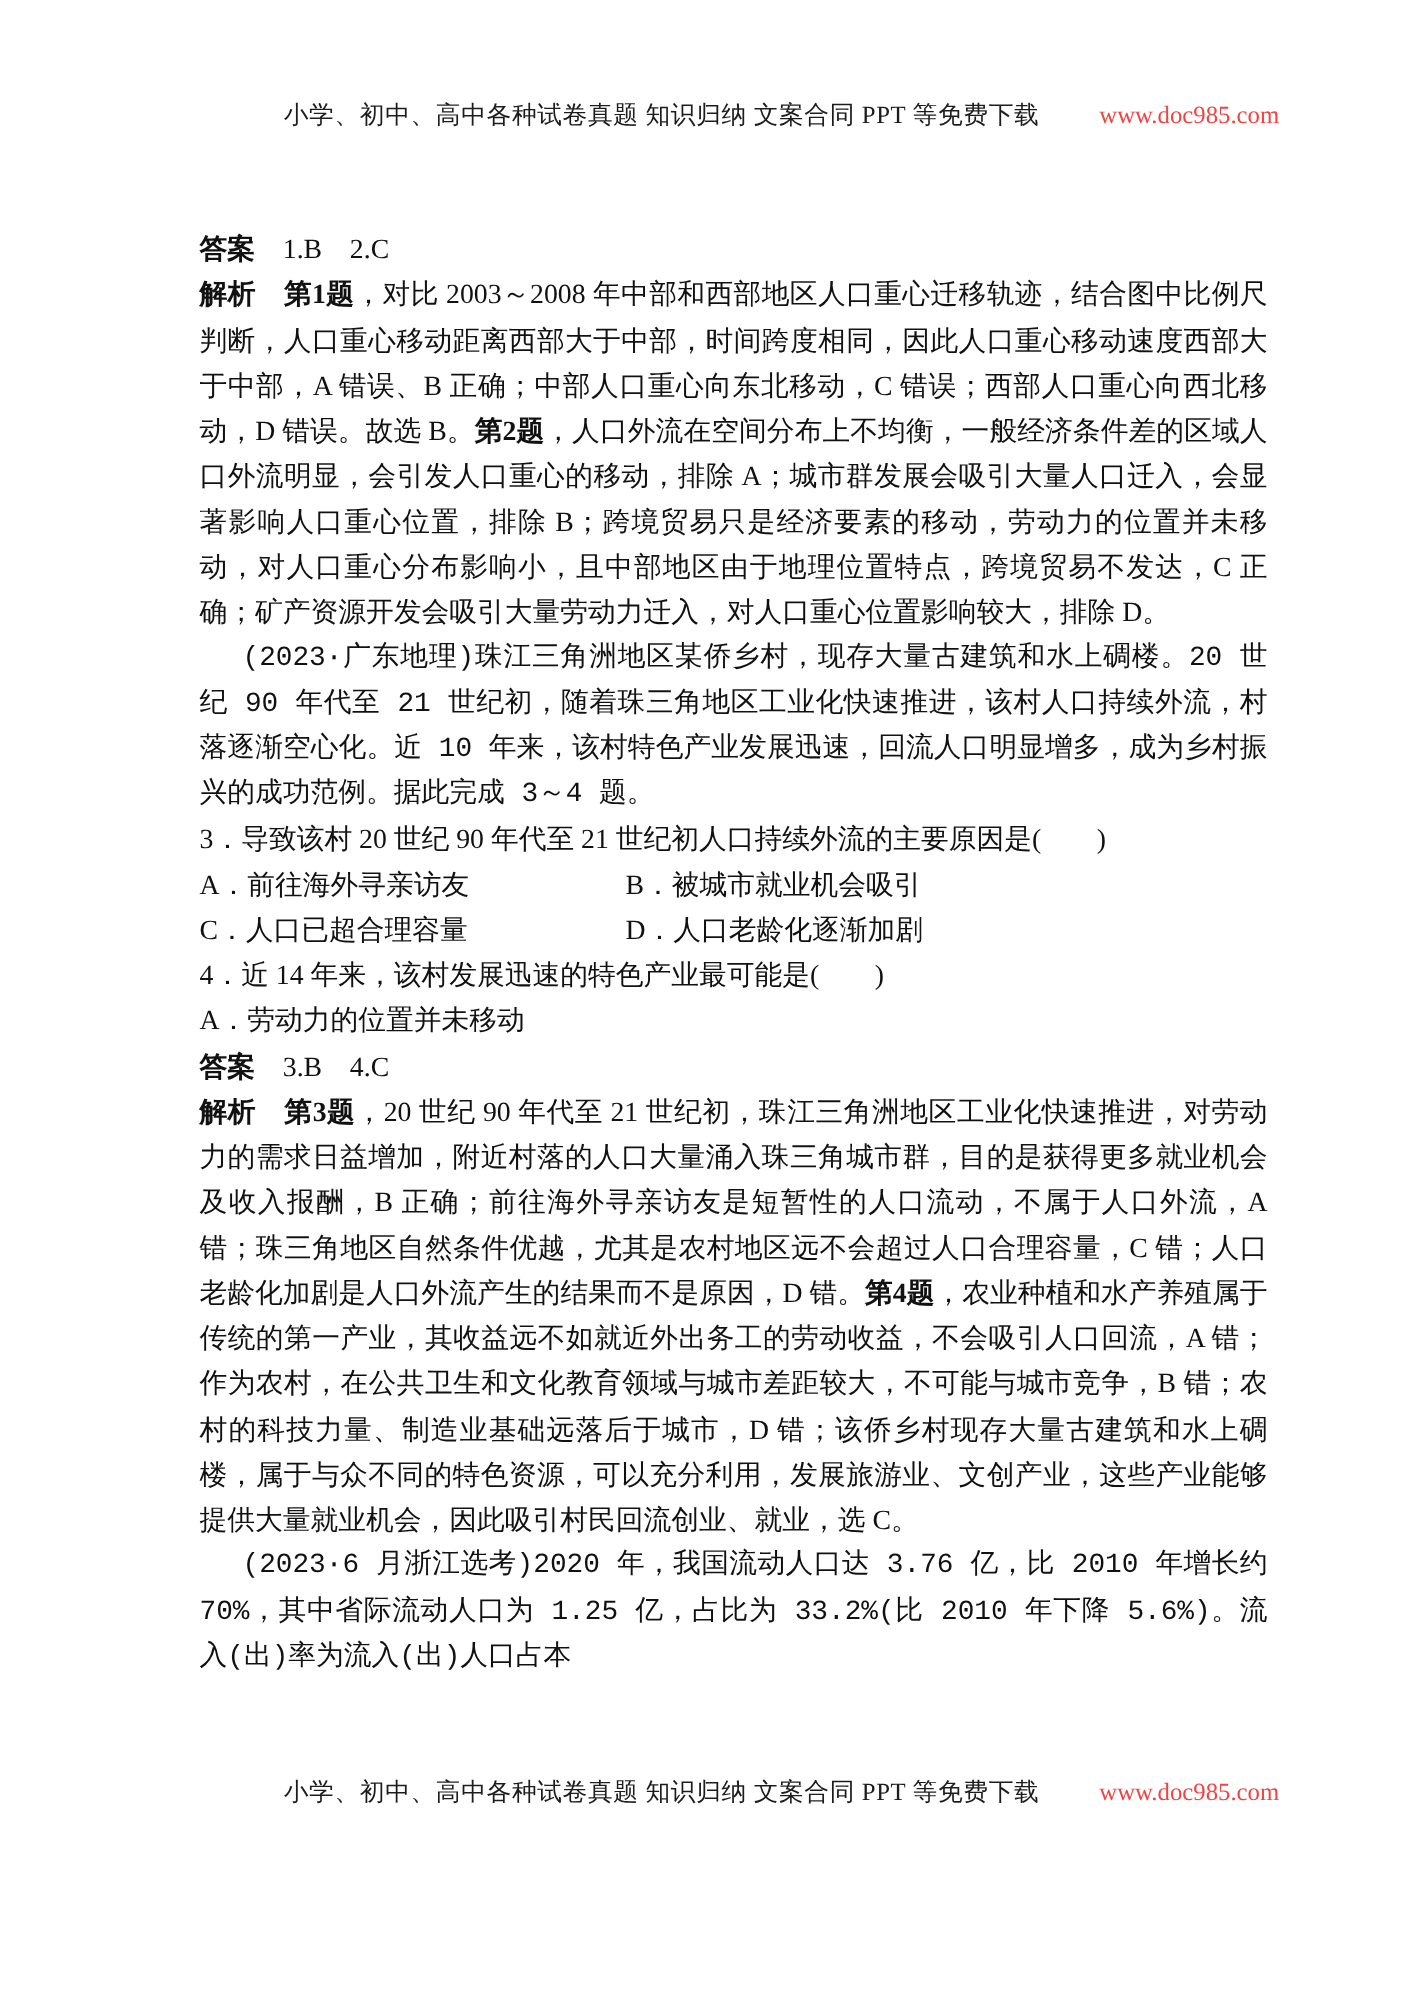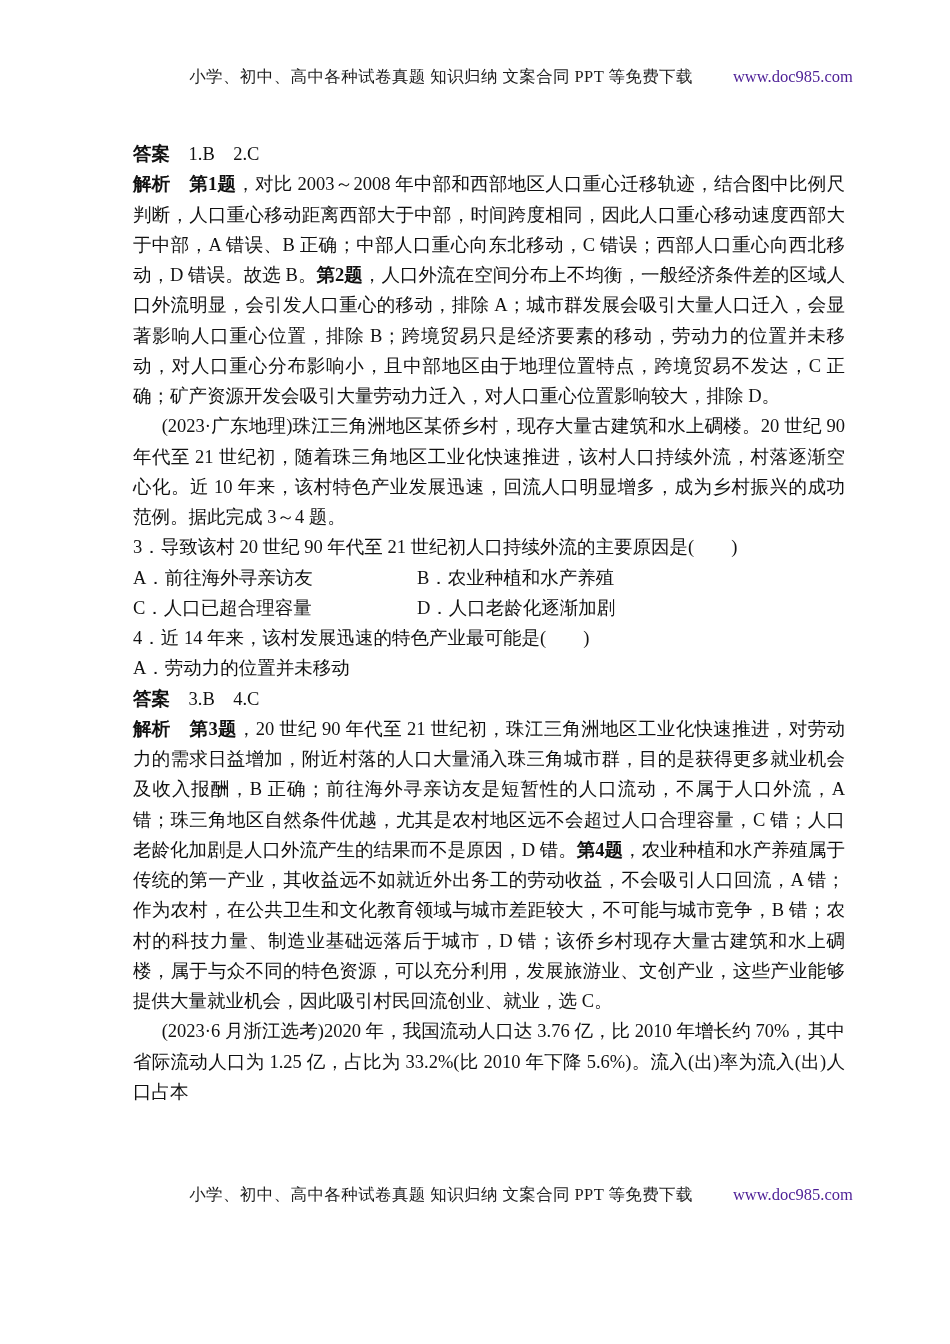--- a/index.html
+++ b/index.html
@@ -10,51 +10,51 @@
     overflow:hidden;
     color:#141414;
     font-family:"Liberation Serif","DejaVu Serif",serif;
   }
   .hf{
     position:absolute;left:0;width:100%;
     display:flex;justify-content:center;align-items:baseline;gap:40px;
     font-size:16.5px;color:#1c1c1c;white-space:nowrap;margin-left:46px;
   }
   .hf .promo{letter-spacing:.4px;}
-  .hf .url{color:#4c1d95;text-decoration:none;}
+  .hf .url{color:#ef4444;text-decoration:none;}
   .page-header{top:66px;}
   .page-footer{top:1184px;}
   .content{
-    position:absolute;left:133px;top:139px;width:712px;
+    position:absolute;left:133px;top:152px;width:712px;
     font-size:18.5px;line-height:30.25px;
     text-align:justify;text-justify:inter-ideograph;
     color:#111111;
   }
   .para{margin:0;padding:0;}
-  .para.indent{text-indent:1.55em;}
+  .para.indent{text-indent:1.55em;font-family:Liberation Mono, monospace;}
   .bold{font-weight:700;}
   .col{display:inline-block;white-space:nowrap;}
   .col0{width:284px;}
 </style>
 </head>
 <body>
 
 <div class="page">
 
   <div class="hf page-header">
     <span class="promo">小学、初中、高中各种试卷真题 知识归纳 文案合同 PPT 等免费下载</span>
     <span class="url">www.doc985.com</span>
   </div>
 
   <div class="content" id="doc-content">
       <div class="para"><span class="bold">答案</span><span>　1.B　2.C</span></div>
       <div class="para"><span class="bold">解析</span><span>　</span><span class="bold">第1题</span><span>，对比 2003～2008 年中部和西部地区人口重心迁移轨迹，结合图中比例尺判断，人口重心移动距离西部大于中部，时间跨度相同，因此人口重心移动速度西部大于中部，A 错误、B 正确；中部人口重心向东北移动，C 错误；西部人口重心向西北移动，D 错误。故选 B。</span><span class="bold">第2题</span><span>，人口外流在空间分布上不均衡，一般经济条件差的区域人口外流明显，会引发人口重心的移动，排除 A；城市群发展会吸引大量人口迁入，会显著影响人口重心位置，排除 B；跨境贸易只是经济要素的移动，劳动力的位置并未移动，对人口重心分布影响小，且中部地区由于地理位置特点，跨境贸易不发达，C 正确；矿产资源开发会吸引大量劳动力迁入，对人口重心位置影响较大，排除 D。</span></div>
       <div class="para indent"><span>(2023·广东地理)珠江三角洲地区某侨乡村，现存大量古建筑和水上碉楼。20 世纪 90 年代至 21 世纪初，随着珠三角地区工业化快速推进，该村人口持续外流，村落逐渐空心化。近 10 年来，该村特色产业发展迅速，回流人口明显增多，成为乡村振兴的成功范例。据此完成 3～4 题。</span></div>
       <div class="para"><span>3．导致该村 20 世纪 90 年代至 21 世纪初人口持续外流的主要原因是(　　)</span></div>
-      <div class="para"><span class="col col0">A．前往海外寻亲访友</span><span class="col col1">B．农业种植和水产养殖</span></div>
+      <div class="para"><span class="col col0">A．前往海外寻亲访友</span><span class="col col1">B．被城市就业机会吸引</span></div>
       <div class="para"><span class="col col0">C．人口已超合理容量</span><span class="col col1">D．人口老龄化逐渐加剧</span></div>
       <div class="para"><span>4．近 14 年来，该村发展迅速的特色产业最可能是(　　)</span></div>
       <div class="para"><span>A．劳动力的位置并未移动</span></div>
       <div class="para"><span class="bold">答案</span><span>　3.B　4.C</span></div>
       <div class="para"><span class="bold">解析</span><span>　</span><span class="bold">第3题</span><span>，20 世纪 90 年代至 21 世纪初，珠江三角洲地区工业化快速推进，对劳动力的需求日益增加，附近村落的人口大量涌入珠三角城市群，目的是获得更多就业机会及收入报酬，B 正确；前往海外寻亲访友是短暂性的人口流动，不属于人口外流，A 错；珠三角地区自然条件优越，尤其是农村地区远不会超过人口合理容量，C 错；人口老龄化加剧是人口外流产生的结果而不是原因，D 错。</span><span class="bold">第4题</span><span>，农业种植和水产养殖属于传统的第一产业，其收益远不如就近外出务工的劳动收益，不会吸引人口回流，A 错；作为农村，在公共卫生和文化教育领域与城市差距较大，不可能与城市竞争，B 错；农村的科技力量、制造业基础远落后于城市，D 错；该侨乡村现存大量古建筑和水上碉楼，属于与众不同的特色资源，可以充分利用，发展旅游业、文创产业，这些产业能够提供大量就业机会，因此吸引村民回流创业、就业，选 C。</span></div>
       <div class="para indent"><span>(2023·6 月浙江选考)2020 年，我国流动人口达 3.76 亿，比 2010 年增长约 70%，其中省际流动人口为 1.25 亿，占比为 33.2%(比 2010 年下降 5.6%)。流入(出)率为流入(出)人口占本</span></div>
     </div>
 
   <div class="hf page-footer">
     <span class="promo">小学、初中、高中各种试卷真题 知识归纳 文案合同 PPT 等免费下载</span>

